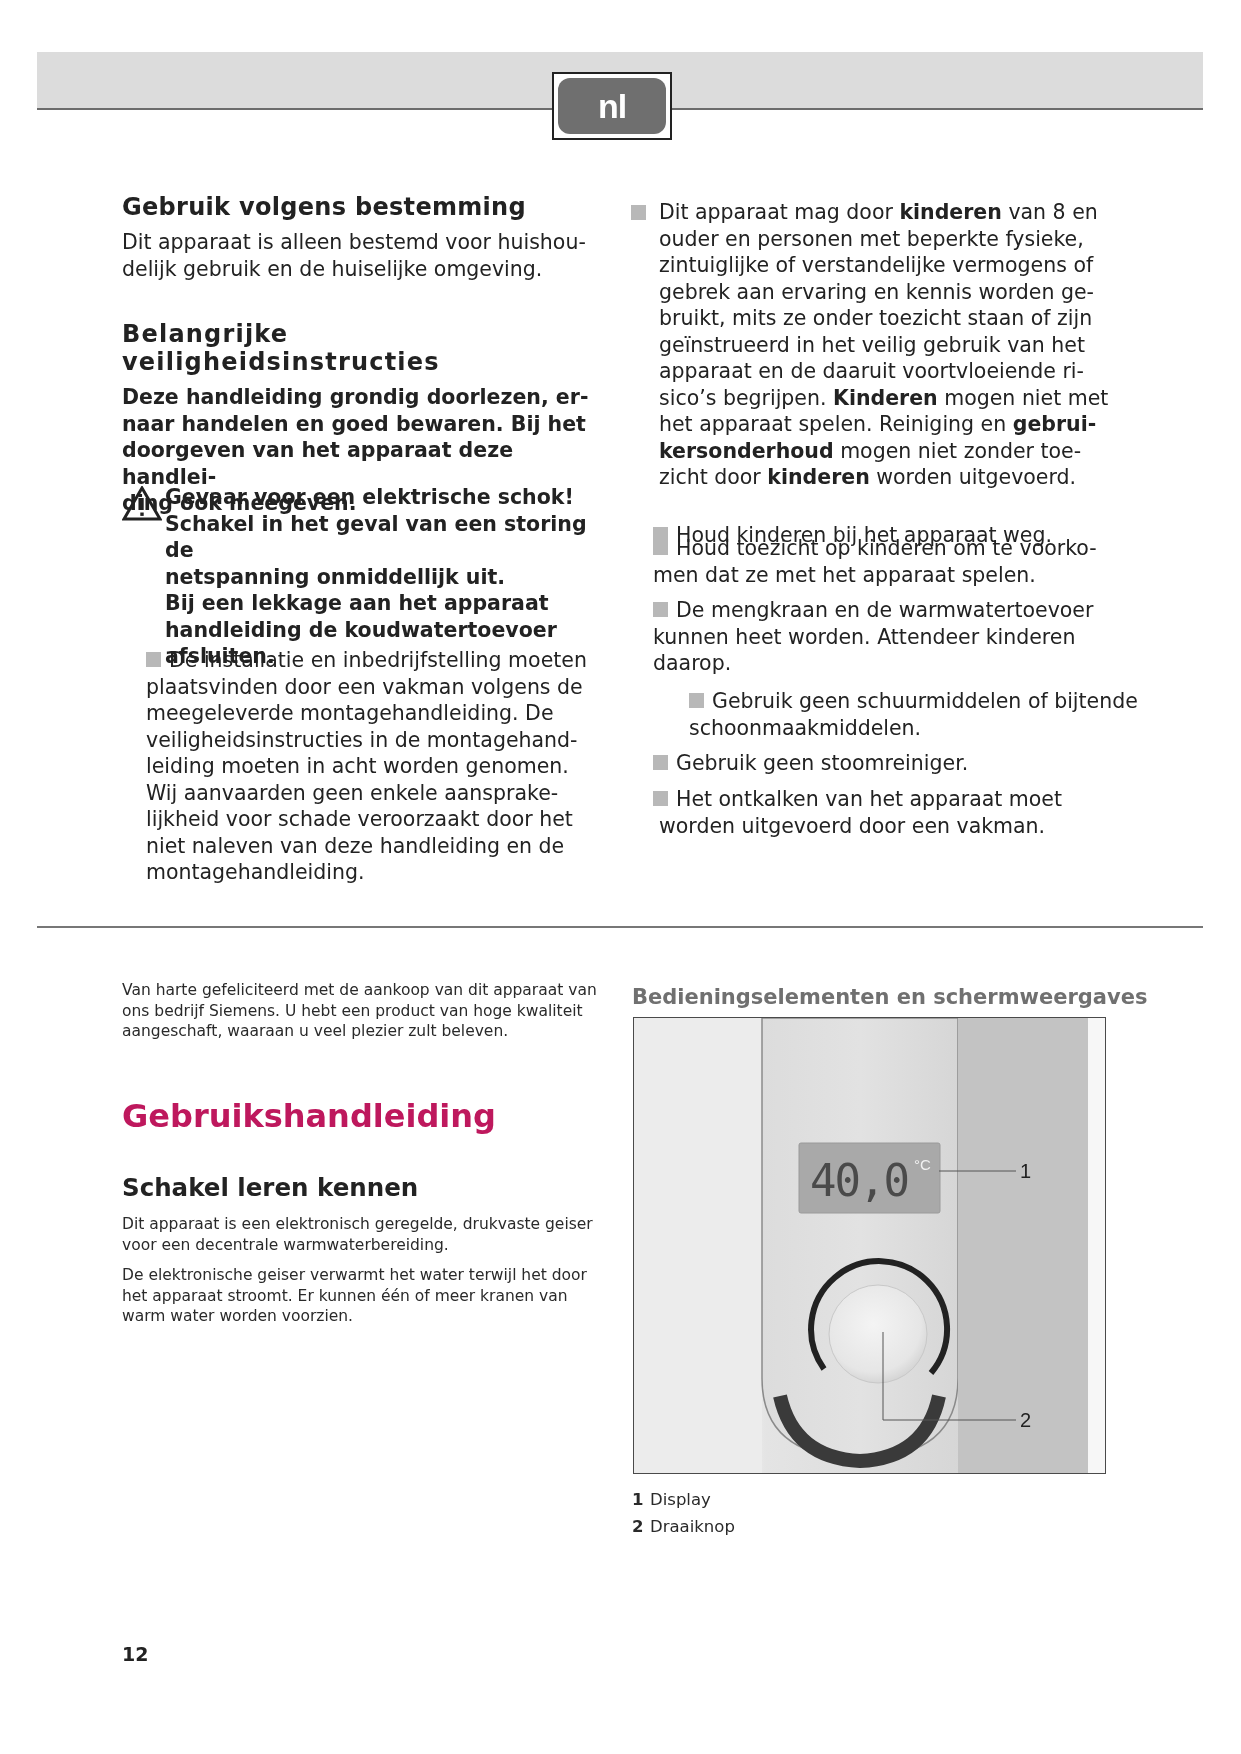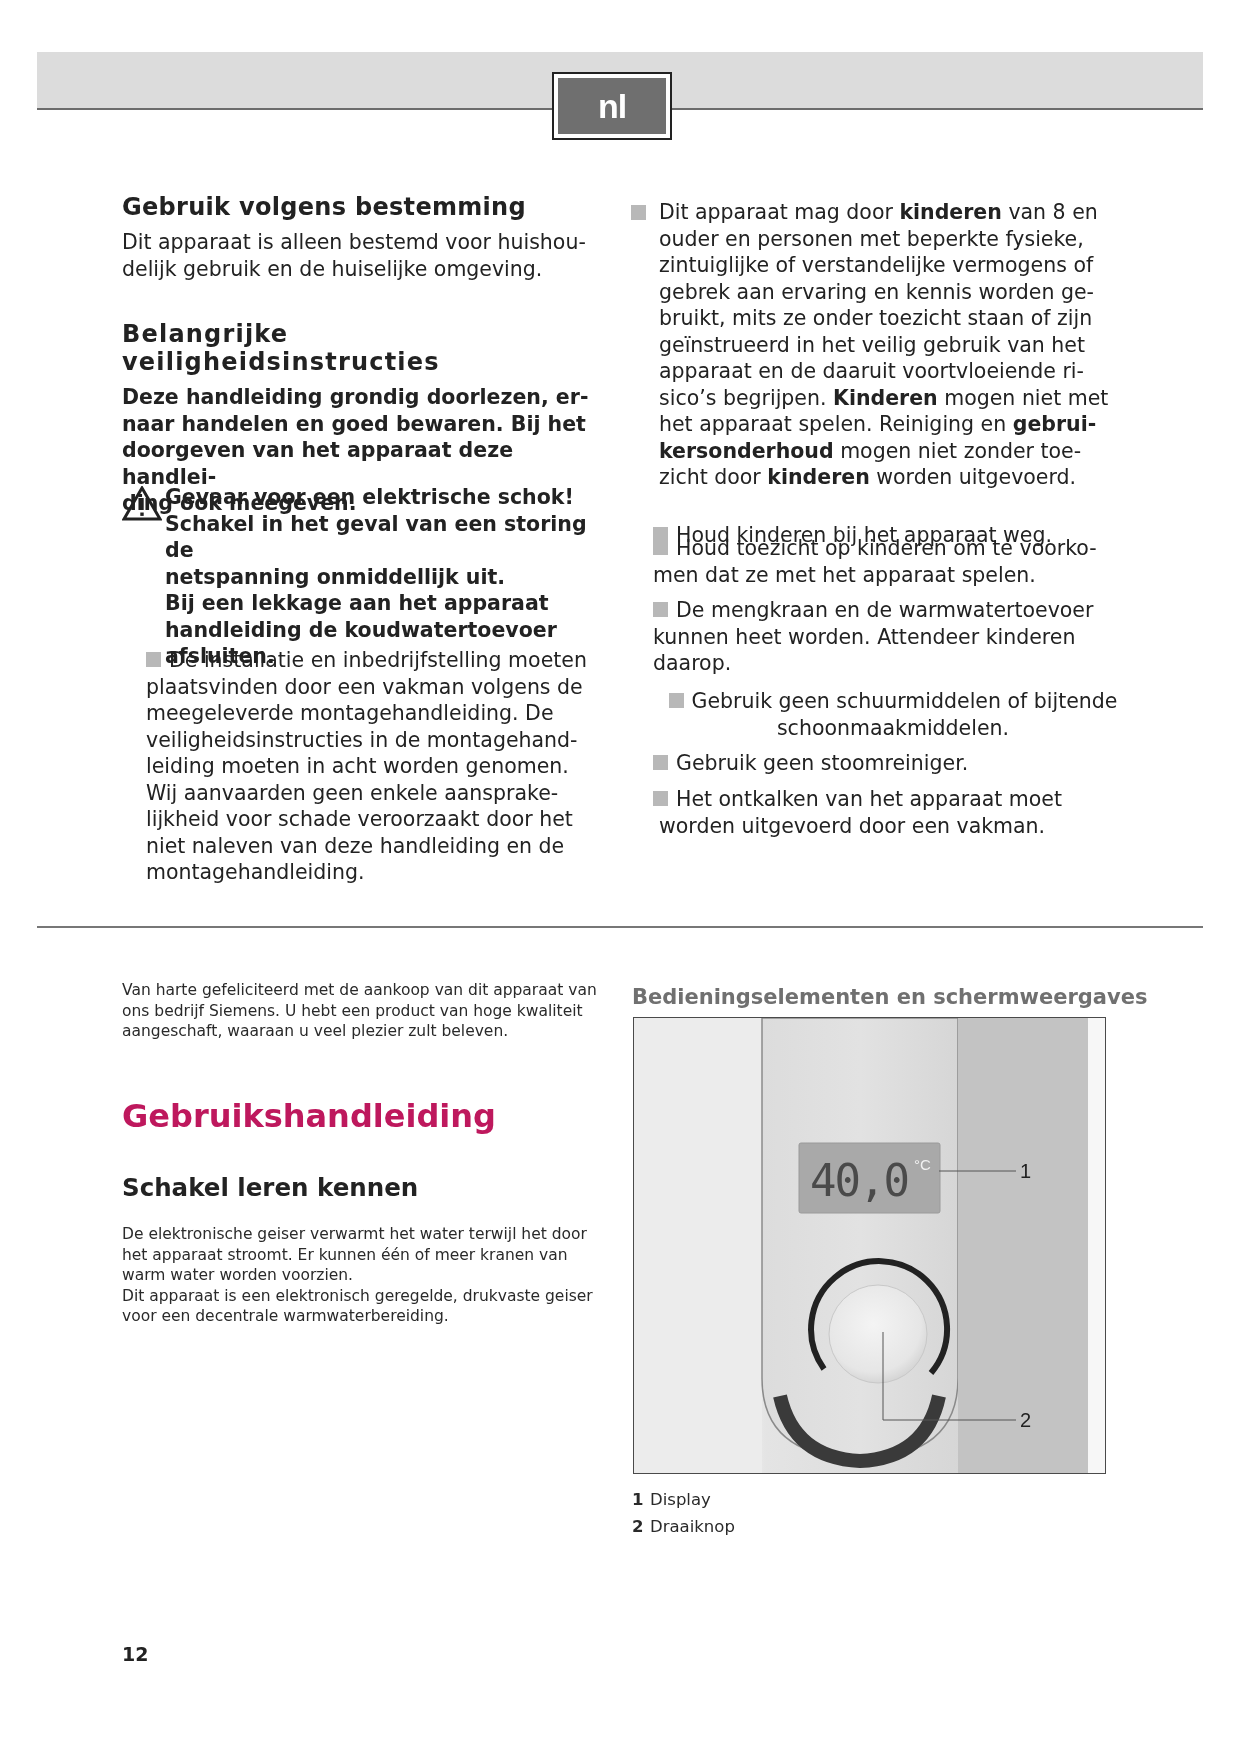--- a/index.html
+++ b/index.html
@@ -4,21 +4,21 @@
 <style>
   html, body { margin:0; padding:0; }
   body {
     width:1241px; height:1754px; background:#ffffff; position:relative; overflow:hidden;
     font-family:"DejaVu Sans", "Liberation Sans", sans-serif; color:#1f1f1f;
   }
   .abs { position:absolute; }
   
   .header-band { left:37px; top:52px; width:1166px; height:56px; background:#dcdcdc; border-bottom:2px solid #6c6c6c; }
   .lang-tab { left:552px; top:72px; width:120px; height:68px; background:#fff; border:2px solid #222; box-sizing:border-box; padding:4px; }
-  .lang-tab-inner { width:100%; height:100%; background:#6f6f6f; color:#fff; font-family:"Liberation Sans", sans-serif; font-weight:bold; font-size:34px; display:flex; align-items:center; justify-content:center; letter-spacing:-1px; }
+  .lang-tab-inner { width:100%; height:100%; background:#6f6f6f; color:#fff; font-family:"Liberation Sans", sans-serif; font-weight:bold; font-size:34px; display:flex; align-items:center; justify-content:center; letter-spacing:-1px;border-radius:12px; }
 
   h2.sec { margin:0; font-size:24px; font-weight:bold; color:#222; letter-spacing:0.3px; }
   .p-lg { font-size:20.5px; line-height:26.5px; color:#222; margin:0; }
   .p-lg.bold { font-weight:bold; }
   .bul { display:inline-block; width:15px; height:15px; background:#b8b8b8; margin-right:8px; vertical-align:0px; }
   b { font-weight:bold; }
 
   .col-left { left:122px; width:470px; }
 
   .warn-block { left:122px; top:484px; width:480px; }
@@ -114,21 +114,21 @@
 
 <div class="abs" style="left:653px; top:522px; width:480px;">
   <p class="p-lg"><span class="bul"></span><span>Houd kinderen bij het apparaat weg.</span></p>
 </div>
 <div class="abs" style="left:653px; top:535px; width:480px;">
   <p class="p-lg"><span class="bul"></span><span>Houd toezicht op kinderen om te voorko-</span><br><span>men dat ze met het apparaat spelen.</span></p>
 </div>
 <div class="abs" style="left:653px; top:597px; width:480px;">
   <p class="p-lg"><span class="bul"></span><span>De mengkraan en de warmwatertoevoer</span><br><span>kunnen heet worden. Attendeer kinderen</span><br><span>daarop.</span></p>
 </div>
-<div class="abs" style="left:653px; top:688px; width:480px;text-align:center;">
+<div class="abs" style="left:689px; top:688px; width:480px;">
   <p class="p-lg"><span class="bul"></span><span>Gebruik geen schuurmiddelen of bijtende</span><br><span>schoonmaakmiddelen.</span></p>
 </div>
 <div class="abs" style="left:653px; top:750px; width:480px;">
   <p class="p-lg"><span class="bul"></span><span>Gebruik geen stoomreiniger.</span></p>
 </div>
 <div class="abs" style="left:653px; top:786px; width:480px;">
   <p class="p-lg"><span class="bul"></span><span>Het ontkalken van het apparaat moet</span><br><span style="padding-left:6px;">worden uitgevoerd door een vakman.</span></p>
 </div>
 
 <div class="abs divider"></div>
@@ -143,28 +143,28 @@
 
 <div class="abs" style="left:122px; top:1097px;">
   <h1 class="h1">Gebruikshandleiding</h1>
 </div>
 
 <div class="abs" style="left:122px; top:1173px;">
   <h3 class="h3">Schakel leren kennen</h3>
 </div>
 
 <div class="abs" style="left:122px; top:1214px; width:500px;">
+  <p class="small">
+    <span>Dit apparaat is een elektronisch geregelde, drukvaste geiser</span><br>
+    <span>voor een decentrale warmwaterbereiding.</span>
+  </p>
   <p class="small" style="margin-top:10px;">
     <span>De elektronische geiser verwarmt het water terwijl het door</span><br>
     <span>het apparaat stroomt. Er kunnen één of meer kranen van</span><br>
     <span>warm water worden voorzien.</span>
-  </p>
-  <p class="small">
-    <span>Dit apparaat is een elektronisch geregelde, drukvaste geiser</span><br>
-    <span>voor een decentrale warmwaterbereiding.</span>
   </p>
 </div>
 
 <div class="abs" style="left:632px; top:985px;">
   <h4 class="fig-title">Bedieningselementen en schermweergaves</h4>
 </div>
 
 <div class="abs figure">
   <svg width="473" height="457" viewBox="0 0 473 457" style="position:absolute; left:0; top:0;">
     <defs>

